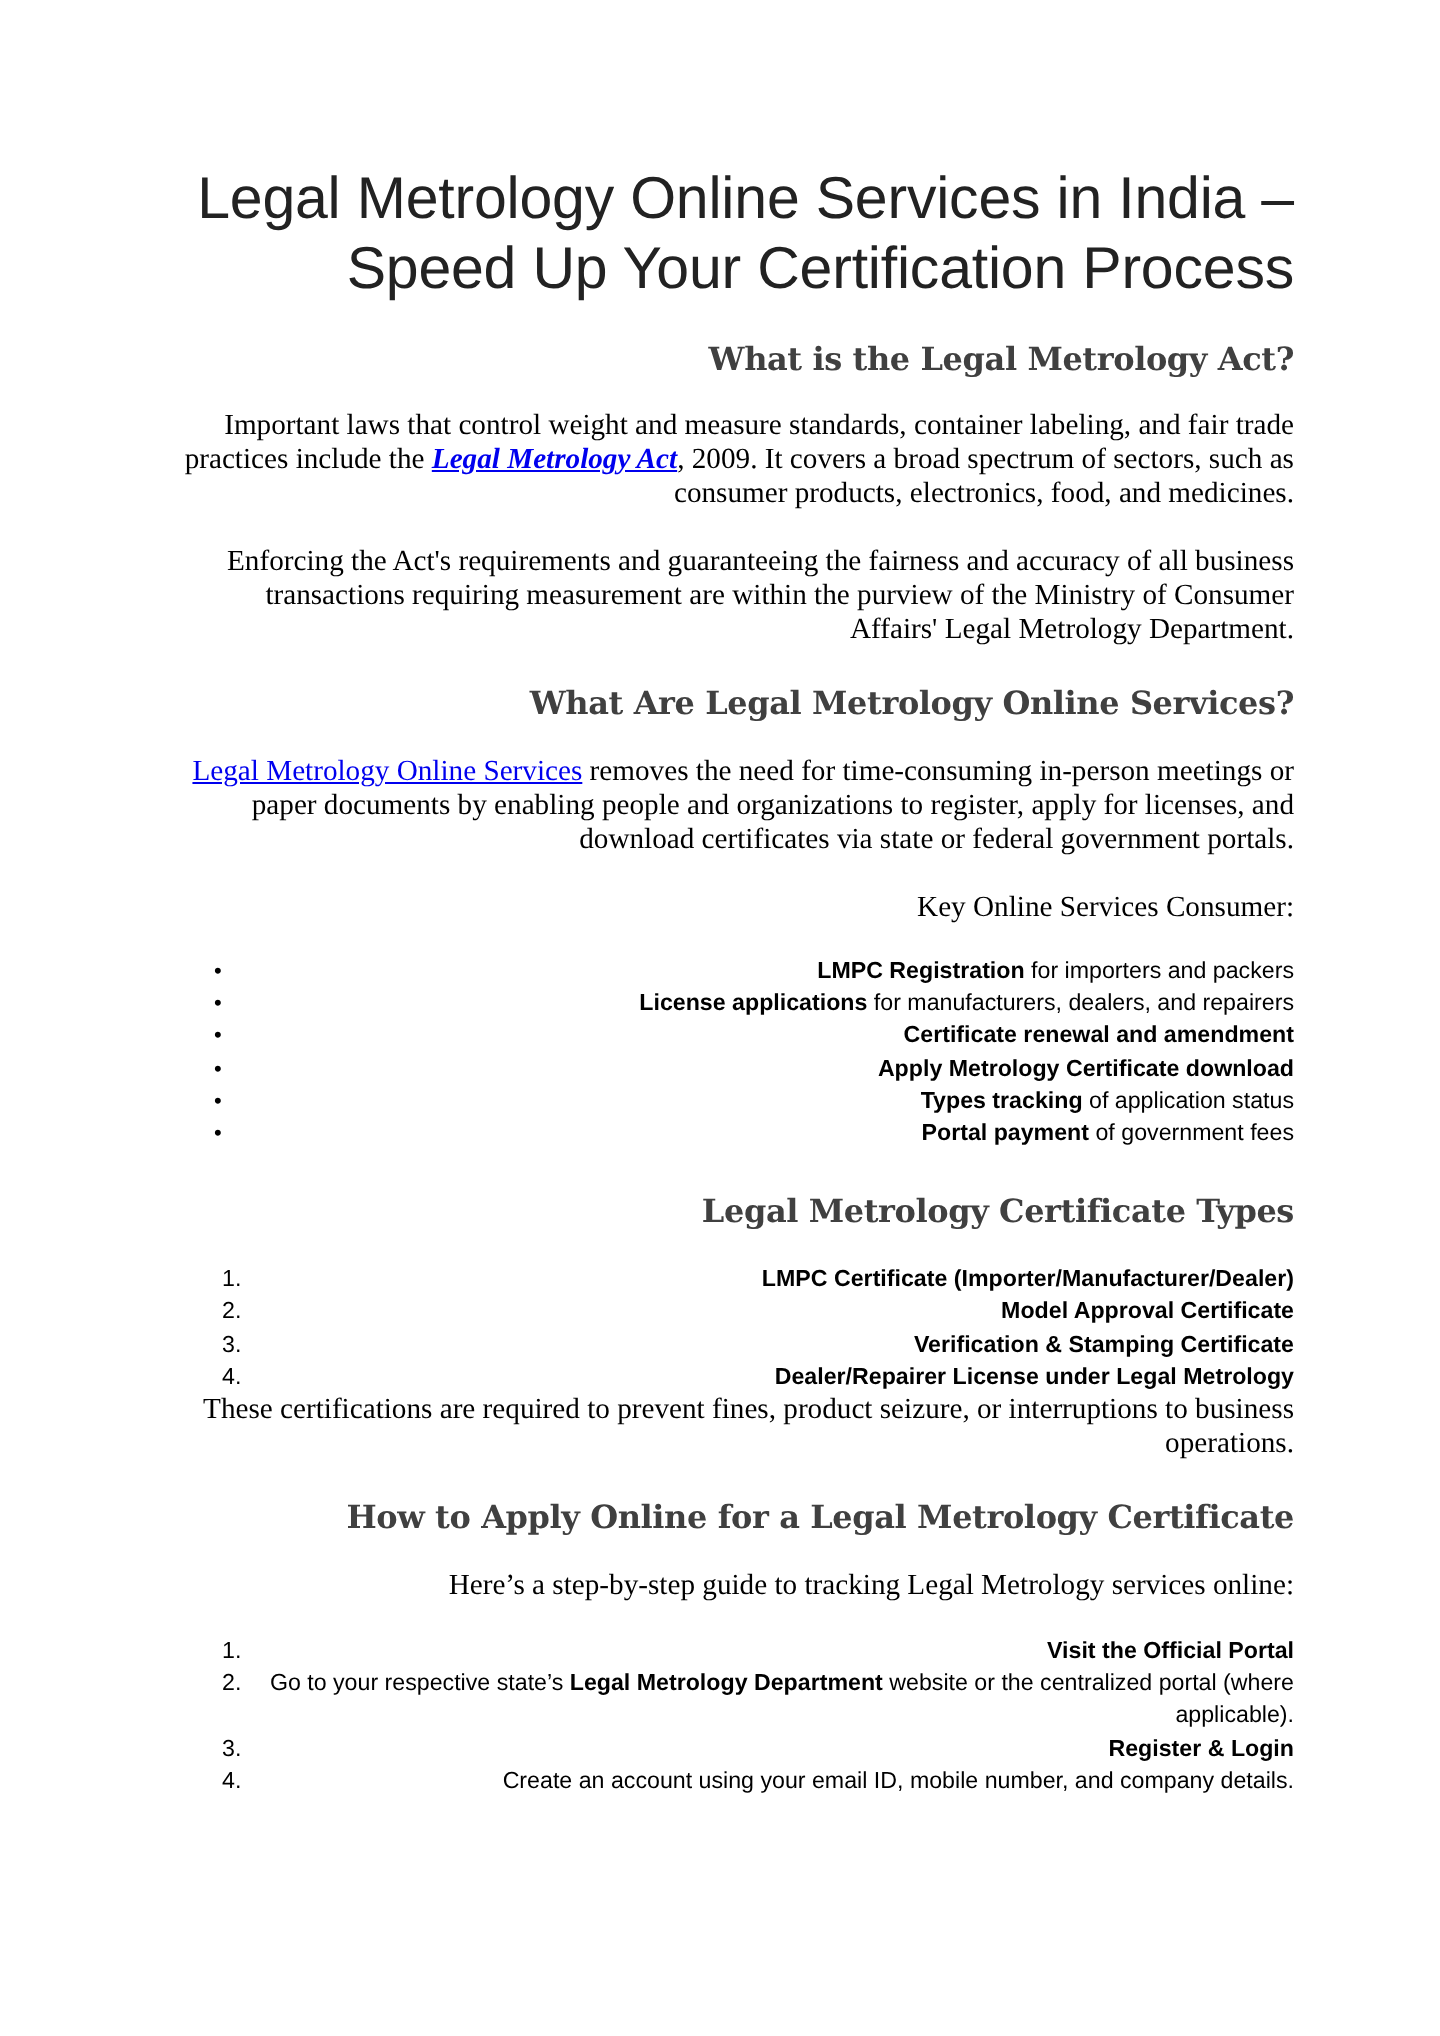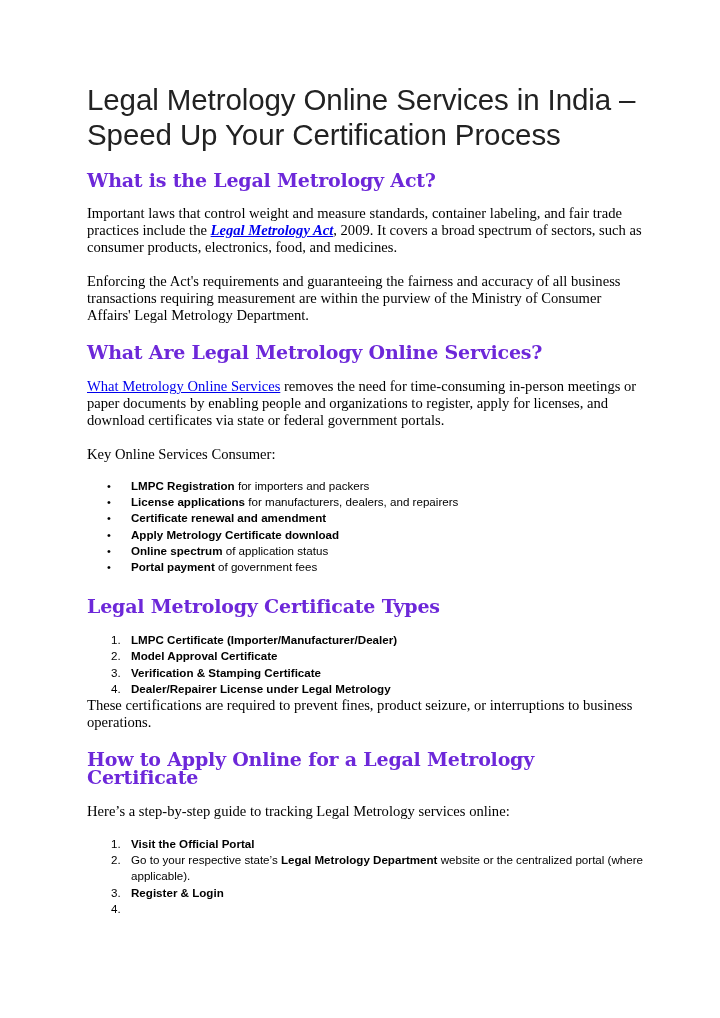--- a/index.html
+++ b/index.html
@@ -1,25 +1,25 @@
 <!DOCTYPE html>
 <html><head>
   <meta charset="utf-8">
   <style>
     html, body { margin: 0; padding: 0; background: #ffffff; }
     body { width: 720px; height: 1018px; position: relative; overflow: hidden; }
-    .page { position: absolute; left: 87px; top: 82px; width: 560px; color: #000; }
+    .page { position: absolute; left: 87px; top: 82px; width: 560px; color: #000; text-align: right; }
     .title {
       font-family: "Liberation Sans", sans-serif;
       font-size: 29.5px; line-height: 35px; color: #222;
       font-weight: normal; margin: 0; letter-spacing: -0.1px;
     }
     h2.sec {
       font-family: "DejaVu Serif", serif;
-      font-weight: bold; font-size: 19px; color: #6d28d9;
+      font-weight: bold; font-size: 16px; color: #404040;
       margin: 0; line-height: 18px; letter-spacing: -0.2px;
     }
     p.body {
       font-family: "Liberation Serif", serif;
       font-size: 14.6px; line-height: 17px; margin: 0; color: #000;
     }
     a.lnk { color: #0000ee; text-decoration: underline; }
     a.lnk.bi { font-weight: bold; font-style: italic; }
     ul.bul, ol.num {
       font-family: "Liberation Sans", sans-serif;
@@ -46,31 +46,31 @@
 
   <p class="body" style="margin-top:16px;">
     <span>Important laws that control weight and measure standards, container labeling, and fair trade practices include the </span><a class="lnk bi" href="#">Legal Metrology Act</a><span>, 2009. It covers a broad spectrum of sectors, such as consumer products, electronics, food, and medicines.</span>
   </p>
 
   <p class="body" style="margin-top:17px;">Enforcing the Act's requirements and guaranteeing the fairness and accuracy of all business transactions requiring measurement are within the purview of the Ministry of Consumer Affairs' Legal Metrology Department.</p>
 
   <h2 class="sec" style="margin-top:19px;">What Are Legal Metrology Online Services?</h2>
 
   <p class="body" style="margin-top:17px;">
-    <a class="lnk" href="#">What Metrology Online Services</a><span> removes the need for time-consuming in-person meetings or paper documents by enabling people and organizations to register, apply for licenses, and download certificates via state or federal government portals.</span>
+    <a class="lnk" href="#">Legal Metrology Online Services</a><span> removes the need for time-consuming in-person meetings or paper documents by enabling people and organizations to register, apply for licenses, and download certificates via state or federal government portals.</span>
   </p>
 
   <p class="body" style="margin-top:17px;">Key Online Services Consumer:</p>
 
   <ul class="bul" style="margin-top:15px;">
     <li><span class="dot">•</span><b>LMPC Registration</b><span> for importers and packers</span></li>
     <li><span class="dot">•</span><b>License applications</b><span> for manufacturers, dealers, and repairers</span></li>
     <li><span class="dot">•</span><b>Certificate renewal and amendment</b><span></span></li>
     <li><span class="dot">•</span><b>Apply Metrology Certificate download</b><span></span></li>
-    <li><span class="dot">•</span><b>Online spectrum</b><span> of application status</span></li>
+    <li><span class="dot">•</span><b>Types tracking</b><span> of application status</span></li>
     <li><span class="dot">•</span><b>Portal payment</b><span> of government fees</span></li>
   </ul>
 
   <h2 class="sec" style="margin-top:22px;">Legal Metrology Certificate Types</h2>
 
   <ol class="num" style="margin-top:17px;">
     <li><span class="n">1.</span><b>LMPC Certificate (Importer/Manufacturer/Dealer)</b></li>
     <li><span class="n">2.</span><b>Model Approval Certificate</b></li>
     <li><span class="n">3.</span><b>Verification &amp; Stamping Certificate</b></li>
     <li><span class="n">4.</span><b>Dealer/Repairer License under Legal Metrology</b></li>
@@ -79,16 +79,16 @@
   <p class="body" style="">These certifications are required to prevent fines, product seizure, or interruptions to business operations.</p>
 
   <h2 class="sec" style="margin-top:19px;">How to Apply Online for a Legal Metrology Certificate</h2>
 
   <p class="body" style="margin-top:17px;">Here’s a step-by-step guide to tracking Legal Metrology services online:</p>
 
   <ol class="num" style="margin-top:16px;">
     <li><span class="n">1.</span><b>Visit the Official Portal</b></li>
     <li><span class="n">2.</span><span>Go to your respective state’s </span><b>Legal Metrology Department</b><span> website or the centralized portal (where applicable).</span></li>
     <li><span class="n">3.</span><b>Register &amp; Login</b></li>
-    <li><span class="n">4.</span></li>
+    <li><span class="n">4.</span><span>Create an account using your email ID, mobile number, and company details.</span></li>
   </ol>
 
 </div>
 
 </body></html>

